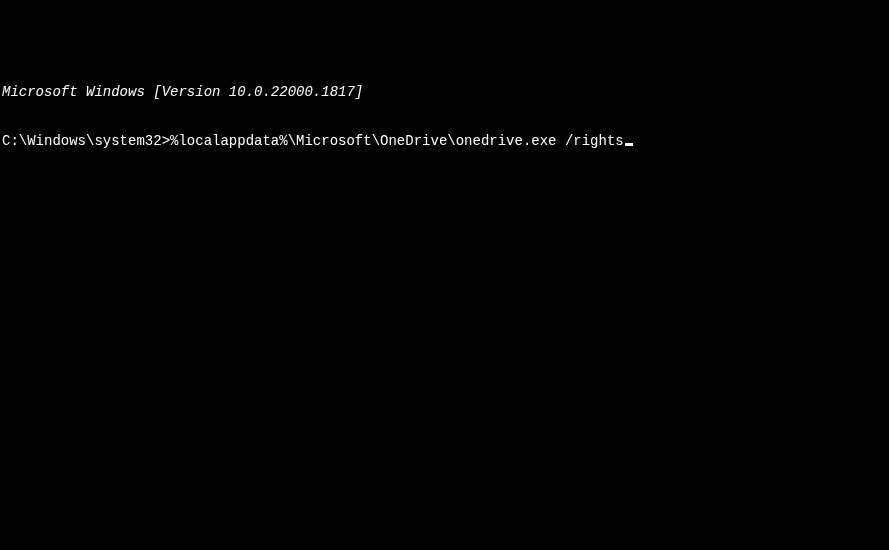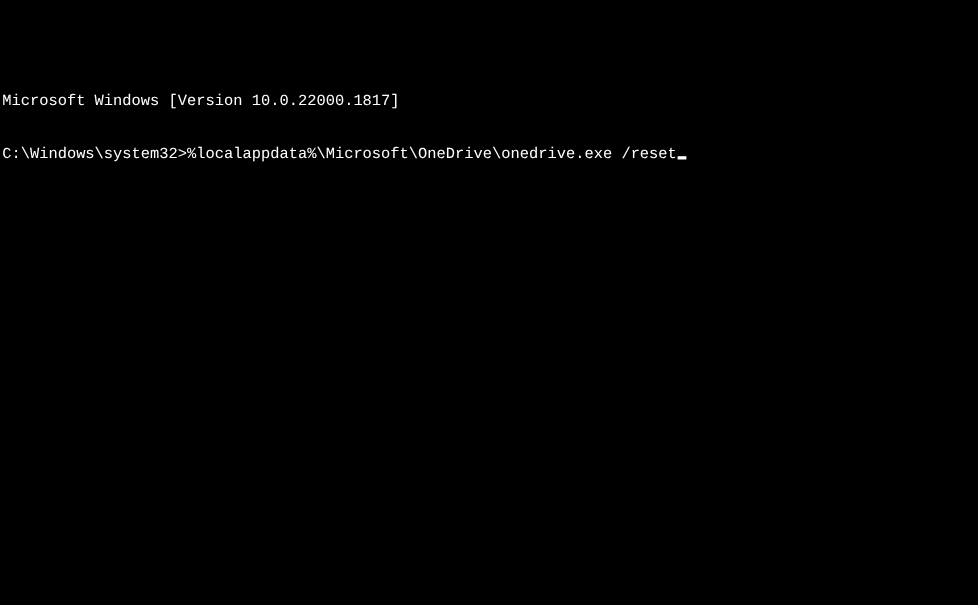--- a/index.html
+++ b/index.html
@@ -14,20 +14,21 @@
       font-size: 14px;
       line-height: 1.15;
       width: 889px;
       height: 550px;
       padding: 4px 0 0 2px;
       overflow: hidden;
       white-space: pre;
     }
     .line {
       display: block;
+      font-style: italic;
     }
     .cursor {
       display: inline-block;
       width: 8px;
       height: 3px;
       background: #ffffff;
       vertical-align: baseline;
       margin-left: 1px;
       position: relative;
       top: 1px;
@@ -41,17 +42,17 @@
     }
   </style>
 </head>
 <body>
 
 
 
 <div>
 <span class="line">Microsoft Windows [Version 10.0.22000.1817]</span>
 <span class="line"></span>
-<div class="prompt-line"><span>C:\Windows\system32&gt;</span><span class="command-input">%localappdata%\Microsoft\OneDrive\onedrive.exe /reset</span><span class="cursor"></span></div>
+<div class="prompt-line"><span>C:\Windows\system32&gt;</span><span class="command-input">%localappdata%\Microsoft\OneDrive\onedrive.exe /rights</span><span class="cursor"></span></div>
 </div>
 
 
 
 
 </body></html>

